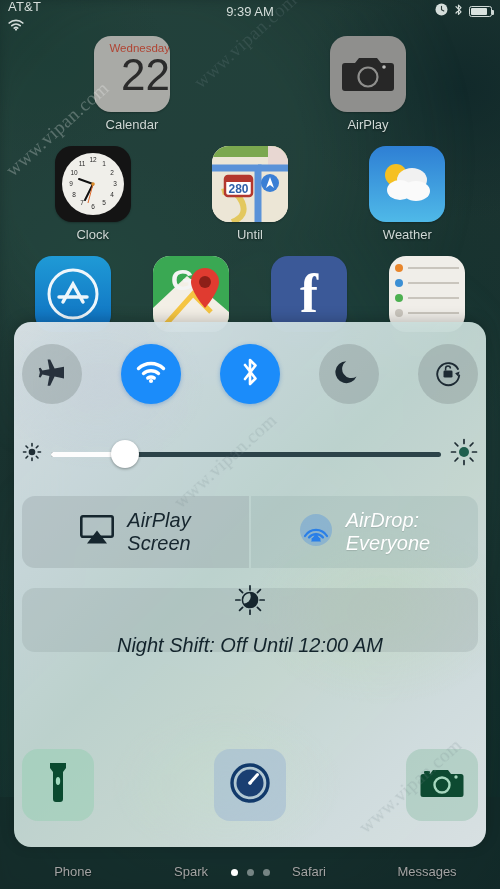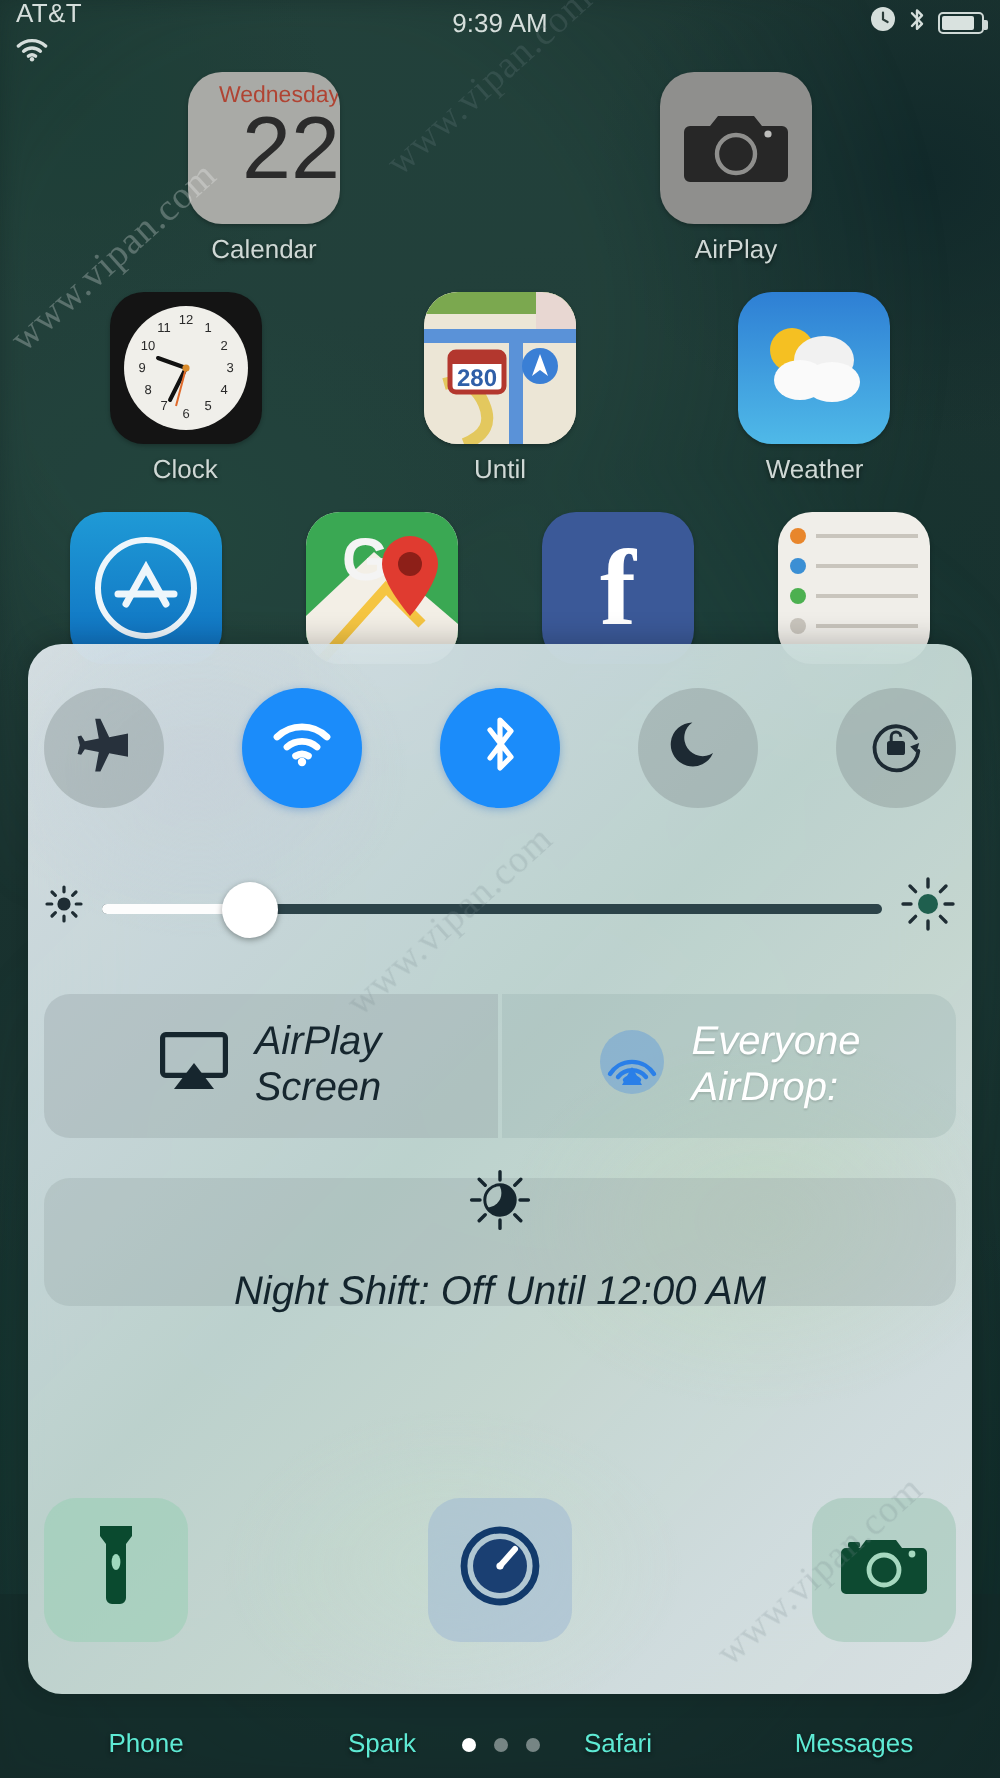--- a/index.html
+++ b/index.html
@@ -99,21 +99,21 @@
   .ic-rem{background:#f0eee9;padding:8px 6px;}
   .rem-row{display:flex;align-items:center;gap:5px;margin-bottom:7px;}
   .rem-dot{width:8px;height:8px;border-radius:50%;flex:none;}
   .rem-line{height:2px;background:#c9c5bd;flex:1;}
 
   
   #dock{position:absolute;bottom:0;left:0;right:0;height:92px;
     background:rgba(20,42,40,.55);z-index:6;}
   .dock-labels{position:absolute;bottom:10px;left:0;right:0;display:flex;
     justify-content:space-around;padding:0 14px;}
-  .dock-labels span{width:80px;text-align:center;font-size:13px;color:#5eead4;
+  .dock-labels span{width:80px;text-align:center;font-size:13px;color:#a3a3a3;
     text-shadow:0 1px 2px rgba(0,0,0,.5);}
   #pagedots{position:absolute;bottom:13px;left:0;right:0;display:flex;
     justify-content:center;gap:9px;z-index:7;}
   #pagedots i{width:7px;height:7px;border-radius:50%;background:rgba(255,255,255,.42);display:block;}
   #pagedots i.on{background:#ffffff;}
 
   
   #cc{
     position:absolute; left:14px; right:14px; top:322px; bottom:42px;
     border-radius:17px 17px 17px 17px;
@@ -448,22 +448,22 @@
           <circle cx="17" cy="17" r="16" fill="#2a7fe8" opacity=".28"></circle>
           <g fill="none" stroke="#2a7fe8" stroke-width="2.2" stroke-linecap="round">
             <path d="M6 23 A13 13 0 0 1 28 23"></path>
             <path d="M10 24.5 A9 9 0 0 1 24 24.5"></path>
             <path d="M13.5 26 A5.2 5.2 0 0 1 20.5 26"></path>
           </g>
           <path d="M17 19.5 L22 28.5 H12 Z" fill="#2a7fe8"></path>
         </svg>
       </span>
       <div>
+        <div class="card-lbl">AirDrop:</div>
         <div class="card-lbl">Everyone</div>
-        <div class="card-lbl">AirDrop:</div>
       </div>
     </div>
   </div>
 
   <div class="nightshift">
     <span>
       <svg width="32" height="32" viewBox="0 0 32 32" aria-hidden="true">
         <defs>
           <mask id="nsmask">
             <rect width="32" height="32" fill="#fff"></rect>

